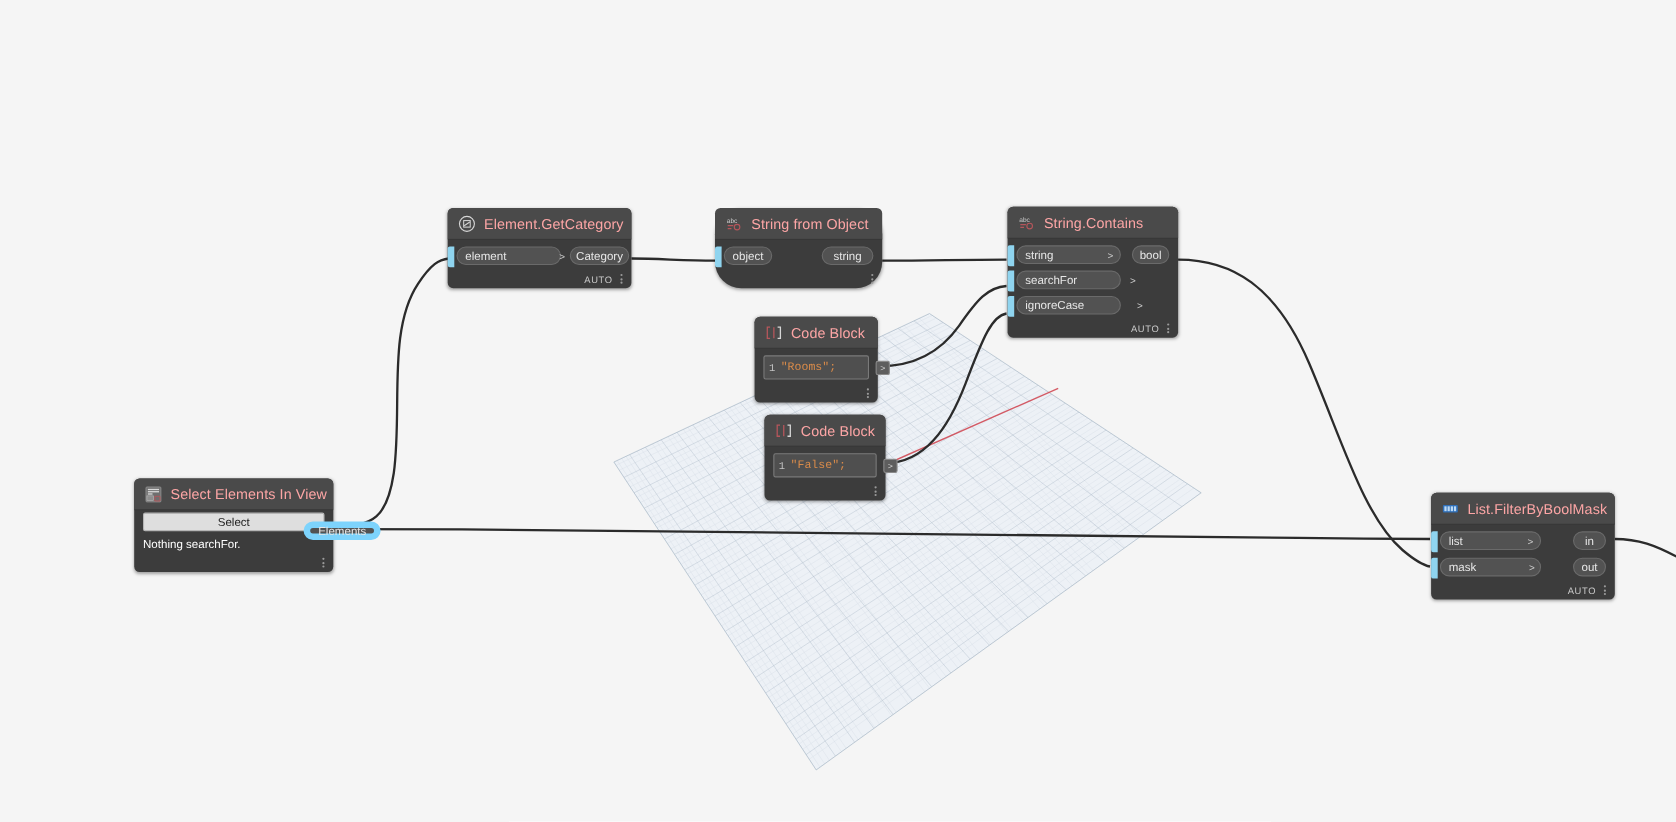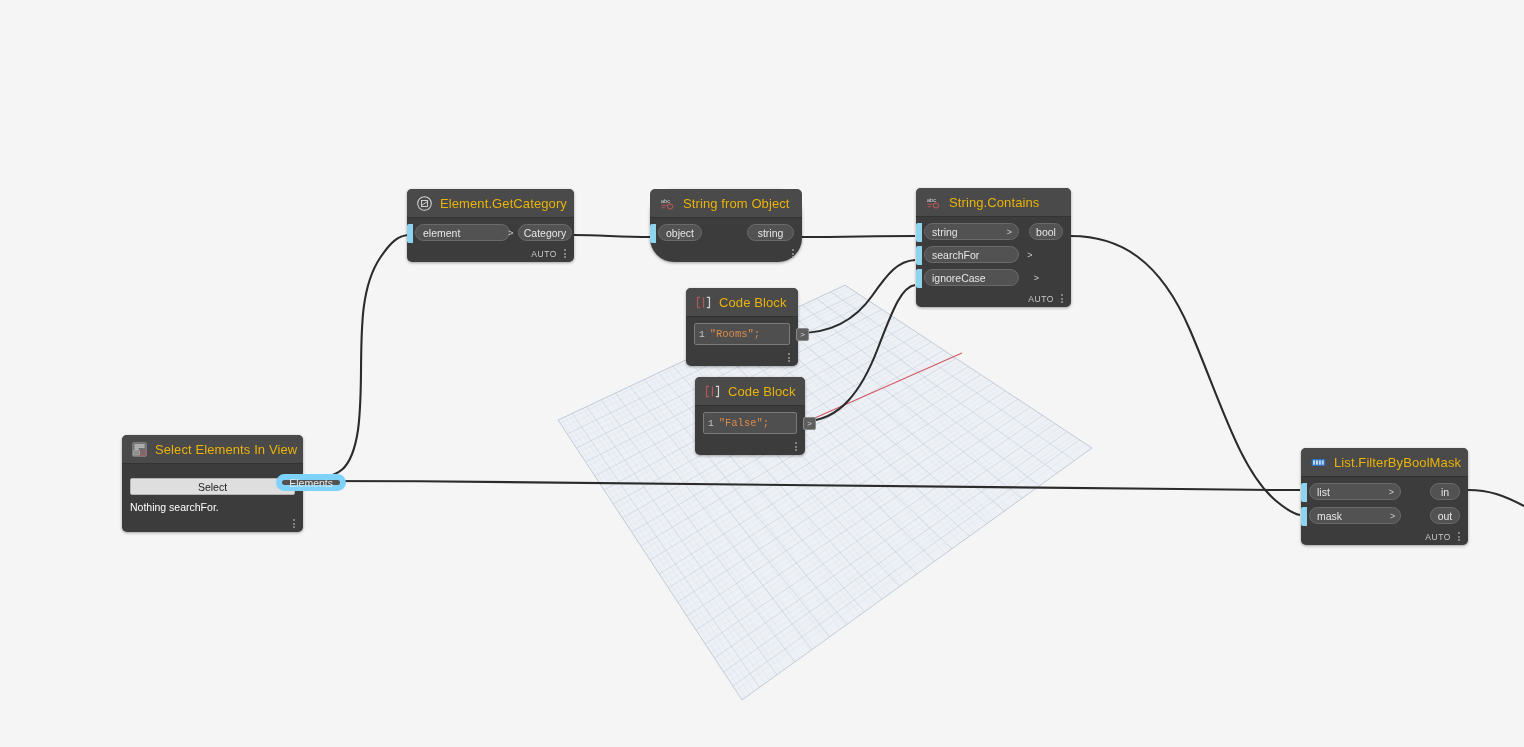--- a/index.html
+++ b/index.html
@@ -45,21 +45,21 @@
     align-items: center;
     gap: 7px;
     height: 29px;
     padding: 0 9px;
     background: #4a4a4a;
     border-radius: 5px 5px 0 0;
     border-bottom: 1px solid #333;
   }
   .node-title {
     font-size: 13px;
-    color: #eab308;
+    color: #fca5a5;
     letter-spacing: .1px;
     white-space: nowrap;
   }
   .node-body {
     position: relative;
     padding: 6px 8px 4px 8px;
   }
   .node-footer {
     display: flex;
     align-items: center;
@@ -111,21 +111,21 @@
     width: 6px; height: 19px;
     background: #8fd4ef;
     border-radius: 2px 0 0 2px;
   }
 
   
   .nicon { width: 17px; height: 17px; flex: 0 0 17px; display: block; }
 
   
   #node-select-elements { left: 122px; top: 435px; width: 181px; }
-  #node-select-elements .node-body { padding: 14px 8px 2px 8px; }
+  #node-select-elements .node-body { padding: 2px 8px 2px 8px; }
   .btn-select {
     display: block;
     width: 100%;
     height: 17px;
     line-height: 15px;
     text-align: center;
     background: #dedede;
     border: 1px solid #b5b5b5;
     border-radius: 2px;
     color: #1c1c1c;

